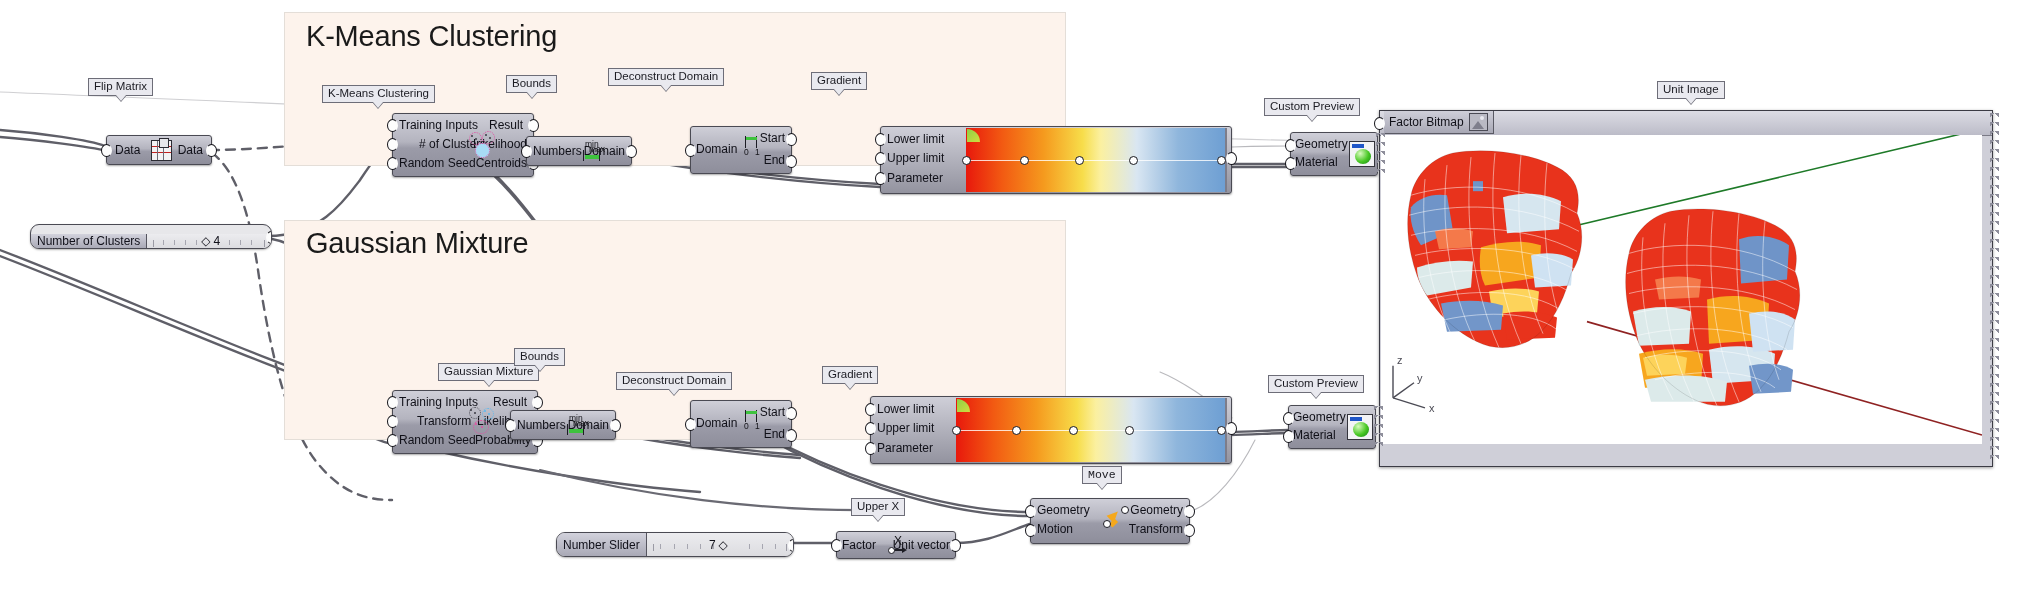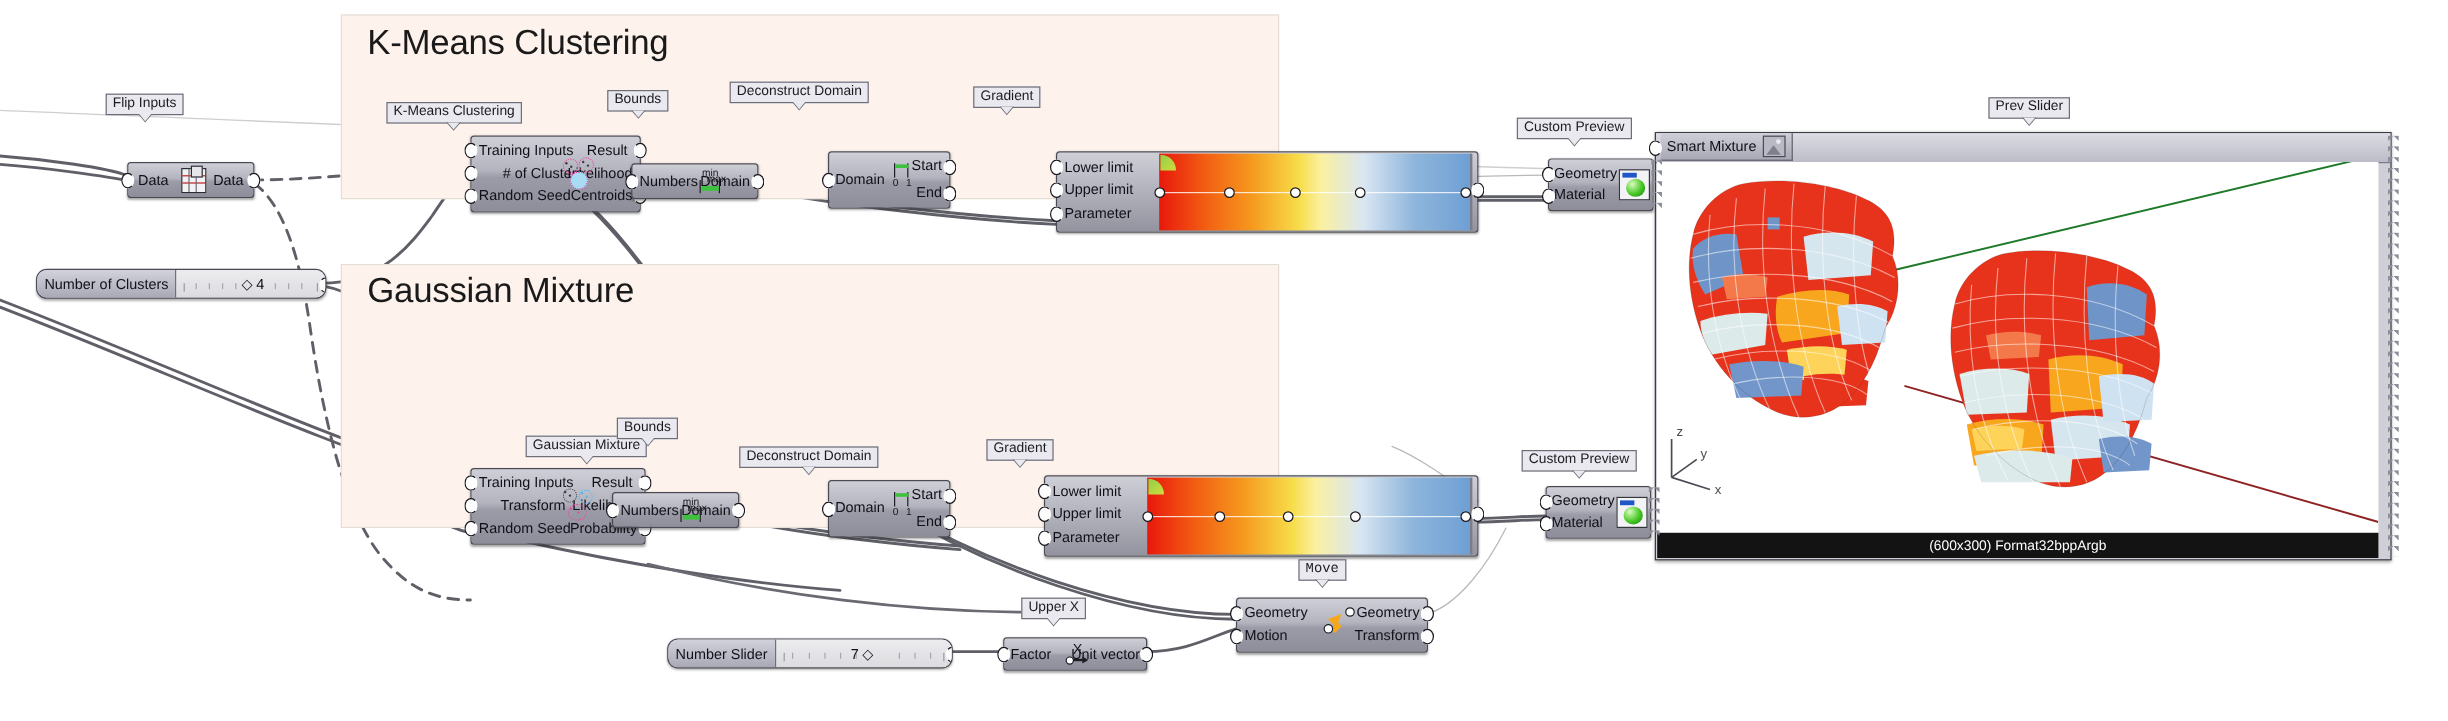--- a/index.html
+++ b/index.html
@@ -160,36 +160,36 @@
       <path d="M540,470 C640,495 760,512 880,510" stroke="#6a6a73" stroke-width="2.2"></path>
     </g>
   </svg>
 
   <div class="group" style="left:284px;top:12px;width:780px;height:152px;"></div>
   <div class="group-title" style="left:306px;top:20px;">K-Means Clustering</div>
 
   <div class="group" style="left:284px;top:220px;width:780px;height:218px;"></div>
   <div class="group-title" style="left:306px;top:227px;">Gaussian Mixture</div>
 
-  <div class="tag" style="left:88px;top:78px;">Flip Inputs</div>
+  <div class="tag" style="left:88px;top:78px;">Flip Matrix</div>
   <div class="node" style="left:106px;top:135px;width:104px;height:28px;">
     <div class="lbl-in" style="left:8px;top:7px;">Data</div>
     <div class="lbl-out" style="right:8px;top:7px;">Data</div>
     <div class="ico" style="left:44px;top:4px;width:19px;height:19px;border:1.4px solid #2b2b33;background:#f2f2f4;">
       <div style="position:absolute;left:0;right:0;top:5px;height:1px;background:#c02020;"></div>
       <div style="position:absolute;left:0;right:0;top:11px;height:1px;background:#c02020;"></div>
       <div style="position:absolute;left:5px;top:0;bottom:0;width:1px;background:#6b6b77;"></div>
       <div style="position:absolute;left:11px;top:0;bottom:0;width:1px;background:#6b6b77;"></div>
       <div style="position:absolute;left:7px;top:-3px;width:8px;height:8px;border:1.3px solid #2b2b33;background:#e6e6ea;"></div>
     </div>
     <div class="port in" style="left:-6px;top:8px;"></div>
     <div class="port out" style="right:-6px;top:8px;"></div>
   </div>
 
-  <div class="slider" style="left:30px;top:224px;width:240px;height:23px;">
+  <div class="slider" style="left:30px;top:224px;width:240px;height:23px;align-items:flex-end;">
     <div class="sname">Number of Clusters</div>
     <div class="strack">
       <div class="ticks">
         <i style="left:8%"></i>
           <i style="left:18%"></i>
           <i style="left:28%"></i>
         <i style="left:38%"></i>
           <i style="left:58%"></i>
           <i style="left:68%"></i>
         <i style="left:78%"></i>
@@ -431,26 +431,26 @@
       <div style="position:absolute;left:6px;top:12px;width:5px;height:8px;background:#f5a81c;transform:rotate(45deg);"></div>
       <div style="position:absolute;left:-2px;top:13px;width:6px;height:6px;border:1.3px solid #1d1d24;border-radius:50%;background:#fff;"></div>
       <div style="position:absolute;left:16px;top:-1px;width:6px;height:6px;border:1.3px solid #1d1d24;border-radius:50%;background:#fff;"></div>
     </div>
     <div class="port in" style="left:-6px;top:6px;"></div>
     <div class="port in" style="left:-6px;top:25px;"></div>
     <div class="port out" style="right:-6px;top:6px;"></div>
     <div class="port out" style="right:-6px;top:25px;"></div>
   </div>
 
-  <div class="tag" style="left:1657px;top:81px;">Prev Slider</div>
+  <div class="tag" style="left:1657px;top:81px;">Unit Image</div>
 
   <div class="viewer" style="left:1379px;top:110px;width:612px;height:355px;">
     <div class="viewer-head"></div>
     <div class="vh-name">
-      <span>Smart Mixture</span>
+      <span>Factor Bitmap</span>
       <span class="vh-icon"></span>
     </div>
     <div class="port in" style="left:-6px;top:6px;"></div>
 
     <div class="canvas3d" style="left:1px;top:24px;right:10px;bottom:22px;">
       <svg viewBox="0 0 601 308" preserveAspectRatio="none" style="width:100%;height:100%;">
         <rect x="0" y="0" width="601" height="308" fill="#ffffff"></rect>
 
         <line x1="601" y1="-6" x2="188" y2="92" stroke="#1e7a28" stroke-width="1.6"></line>
         <line x1="206" y1="186" x2="601" y2="299" stroke="#8f2222" stroke-width="1.6"></line>
@@ -537,18 +537,15 @@
         <g fill="#4b4b55" font-size="11" font-family="Liberation Sans, sans-serif">
           <text x="16" y="228">z</text>
           <text x="36" y="246">y</text>
           <text x="48" y="276">x</text>
         </g>
       </svg>
     </div>
 
     <div class="zig" style="right:-7px;top:2px;bottom:2px;"></div>
 
-    <div class="status" style="left:1px;right:10px;bottom:1px;height:21px;">
-      <span>(600x300) Format32bppArgb</span>
-    </div>
   </div>
 
 </div>
 
 </body></html>

